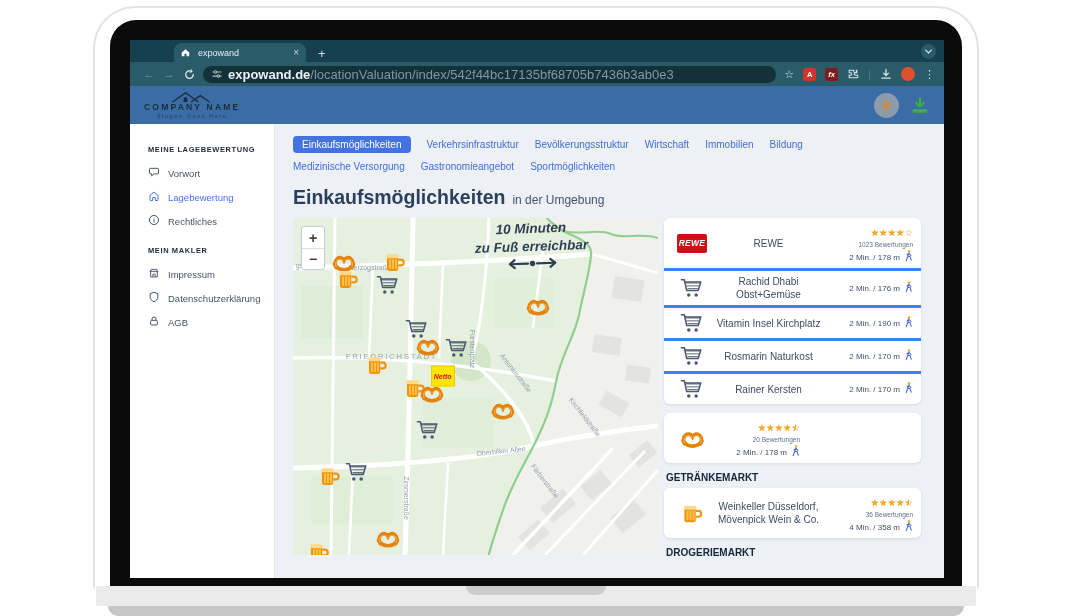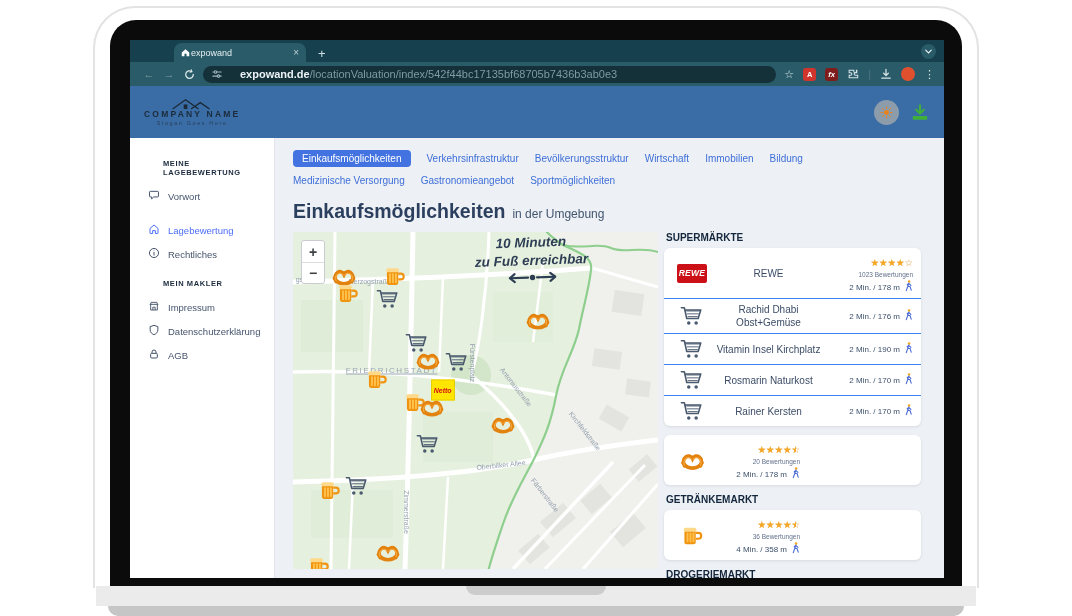--- a/index.html
+++ b/index.html
@@ -10,66 +10,66 @@
   .laptop-frame { position:absolute; left:93px; top:6px; width:886px; height:582px;
     background:#fff; border:2px solid #e3e3e3; border-bottom:none; border-radius:42px 42px 0 0; }
   .bezel { position:absolute; left:110px; top:20px; width:852px; height:568px; background:#0b0b0b; border-radius:26px 26px 0 0; }
   .base { position:absolute; left:96px; top:586px; width:880px; height:20px; background:#ebebeb; }
   .base-notch { position:absolute; left:466px; top:586px; width:140px; height:9px; background:#cccccc; border-radius:0 0 10px 10px; }
   .base-lip { position:absolute; left:108px; top:606px; width:856px; height:10px; background:#c6c6c6; border-radius:0 0 12px 12px; }
 
   
   .screen { position:absolute; left:130px; top:40px; width:814px; height:538px; background:#fff; overflow:hidden; display:flex; flex-direction:column; }
   .tabbar { height:22px; background:#16404d; display:flex; align-items:flex-end; position:relative; flex-shrink:0; }
-  .tab { margin-left:44px; width:132px; height:19px; background:#2a5b68; border-radius:8px 8px 0 0; display:flex; align-items:center; padding:0 7px; gap:1px; }
+  .tab { margin-left:44px; width:132px; height:19px; background:#2a5b68; border-radius:8px 8px 0 0; display:flex; align-items:center; padding:0 7px; gap:8px; }
   .tab-favicon svg { width:9px; height:9px; display:block; }
   .tab-title { flex:1; font-size:9px; color:#e6eef0; white-space:nowrap; overflow:hidden; }
   .tab-close { font-size:10px; color:#bdd1d7; line-height:1; cursor:pointer; }
   .newtab { font-size:13px; color:#cfe0e5; margin:0 0 2px 12px; line-height:1; cursor:pointer; }
   .tab-chevron { position:absolute; right:8px; bottom:3px; width:15px; height:15px; border-radius:50%; background:#2a5b68; display:flex; align-items:center; justify-content:center; cursor:pointer; }
   .tab-chevron svg { width:7px; height:5px; }
 
   .urlbar { height:24px; background:#2a5b68; display:flex; align-items:center; padding:0 9px; flex-shrink:0; }
   .nav-ic { font-size:11px; color:#7d9aa3; width:20px; text-align:center; cursor:pointer; }
   .refresh-ic { width:20px; display:flex; justify-content:center; cursor:pointer; }
   .refresh-ic svg { width:11px; height:11px; }
   .url-pill { flex:1; height:17px; background:#143039; border-radius:9px; display:flex; align-items:center; padding:0 9px; gap:6px; margin:0 8px 0 4px; min-width:0; cursor:text; }
   .url-pill svg { width:10px; height:10px; flex-shrink:0; }
-  .url-text { font-size:11px; white-space:nowrap; overflow:hidden;margin-left:12px; }
+  .url-text { font-size:13px; white-space:nowrap; overflow:hidden; }
   .url-domain { color:#eaf2f5; font-weight:700; }
   .url-path { color:#7e9aa4; }
   .chrome-actions { display:flex; align-items:center; gap:9px; }
   .star-ic { font-size:11px; color:#cfdfe5; font-family:"DejaVu Sans",sans-serif; cursor:pointer; }
   .ext-badge { width:13px; height:13px; border-radius:3px; display:flex; align-items:center; justify-content:center; font-size:7.5px; font-weight:700; color:#fff; cursor:pointer; }
   .pdf-badge { background:#d0342c; }
   .fx-badge { background:#7f1d1d; font-style:italic; }
   .chrome-actions svg { width:12px; height:12px; cursor:pointer; }
   .chrome-sep { color:#4f7480; font-size:11px; }
   .avatar { width:14px; height:14px; border-radius:50%; background:#e1502e; cursor:pointer; }
   .dots-ic { font-size:11px; color:#d7e4e8; font-family:"DejaVu Sans",sans-serif; cursor:pointer; }
 
   
-  .appheader { height:52px; background:var(--header-blue,#3a6da6); display:flex; align-items:center; justify-content:space-between; padding:16px 14px; flex-shrink:0; }
+  .appheader { height:38px; background:var(--header-blue,#3a6da6); display:flex; align-items:center; justify-content:space-between; padding:16px 14px; flex-shrink:0; }
   .logo { display:flex; flex-direction:column; align-items:center; line-height:1.15; cursor:pointer; }
   .logo svg { width:48px; height:13px; display:block; }
   .logo-name { font-size:8.5px; letter-spacing:2.2px; color:#1c2a3a; font-weight:700; white-space:nowrap; }
   .logo-slogan { font-size:5.5px; letter-spacing:1.6px; color:#24364c; opacity:.85; white-space:nowrap; }
   .header-actions { display:flex; align-items:center; gap:11px; }
   .sun-btn { width:25px; height:25px; border-radius:50%; background:#8d9cab; display:flex; align-items:center; justify-content:center; cursor:pointer; }
   .sun-btn svg { width:13px; height:13px; }
   .dl-btn svg { width:20px; height:19px; display:block; cursor:pointer; }
 
   
   .appbody { flex:1; display:flex; background:#edf0f4; min-height:0; }
   .sidebar { width:145px; background:#fff; border-right:1px solid #e2e6eb; display:flex; flex-direction:column; flex-shrink:0; }
   .side-sections { flex:1; padding-top:8px; }
-  .side-label { font-size:7.5px; font-weight:700; color:#1c2b3e; letter-spacing:.6px; padding:13px 6px 7px 18px;margin-left:15px; }
+  .side-label { font-size:7.5px; font-weight:700; color:#1c2b3e; letter-spacing:.6px; padding:13px 6px 7px 18px; }
   .side-item { display:flex; align-items:center; gap:8px; padding:5px 6px 5px 18px; font-size:9.5px; color:#45546c; cursor:pointer; }
   .side-item svg { width:12px; height:12px; flex-shrink:0; }
-  .side-item.active { color:var(--accent,#4c6ef5);margin-top:10px; }
+  .side-item.active { color:var(--accent,#4c6ef5); }
   .side-bottom { border-top:1px solid #e8ebef; padding:11px 6px 12px 18px; font-size:9px; color:#505f76; display:flex; align-items:center; gap:7px; cursor:pointer; }
   .side-bottom svg { width:12px; height:10px; }
 
   .main { flex:1; min-width:0; padding:12px 23px 0 18px; display:flex; flex-direction:column; }
   .nav-tabs { display:flex; flex-wrap:wrap; column-gap:16px; row-gap:5px; font-size:10px; align-items:center; }
   .nav-pill { color:#3e6fd9; padding:3px 0; cursor:pointer; white-space:nowrap; }
   .nav-pill.active { background:var(--pill,#4273e0); color:#fff; padding:3px 9px; border-radius:4px; }
   .page-title-row { margin:11px 0 9px; }
   .page-title { font-size:19.5px; font-weight:700; color:#2b3f5e; }
   .page-subtitle { font-size:12px; color:#41556f; margin-left:7px; }
@@ -87,21 +87,21 @@
   .map-zoomctl div { height:21px; display:flex; align-items:center; justify-content:center; font-size:14px; font-weight:700; color:#3c4043; cursor:pointer; }
   .map-zoomctl div + div { border-top:1px solid #ddd; }
   .map-annotation { position:absolute; left:36%; top:2px; width:215px; text-align:center; transform:rotate(-2deg); color:#2d3e54; font-size:13.5px; font-style:italic; font-weight:600; line-height:1.3; z-index:4; }
   .map-annotation svg { width:66px; height:15px; margin-top:1px; }
 
   
   .places { flex:1; min-width:0; }
   .place-heading { font-size:10px; font-weight:700; color:#13263c; margin:0 0 5px 2px; }
   .place-card { background:#fff; border-radius:6px; box-shadow:0 1px 3px rgba(20,40,80,.1); margin-bottom:9px; overflow:hidden; }
   .place-row { display:flex; align-items:center; padding:4px 8px; min-height:27px; }
-  .place-row + .place-row { border-top:1px solid #3b82f6; }
+  .place-row + .place-row { border-top:3px solid #3b82f6; }
   .place-row.rated { min-height:40px; }
   .place-ic { width:40px; display:flex; justify-content:center; flex-shrink:0; }
   .place-ic svg { display:block; }
   .rewe-box { width:30px; height:19px; background:var(--rewe,#cc1017); border-radius:2px; color:#fff; font-weight:700; font-style:italic; font-size:8.5px; display:flex; align-items:center; justify-content:center; letter-spacing:.3px; }
   .place-name { flex:1; text-align:center; font-size:10px; color:#3c4c66; line-height:1.3; padding:0 4px; }
   .place-right { width:88px; flex-shrink:0; text-align:right; }
   .stars { position:relative; display:inline-block; font-size:9.5px; line-height:1; font-family:"DejaVu Sans",sans-serif; color:#dd9f3c; }
   .stars-fg { position:absolute; left:0; top:0; overflow:hidden; white-space:nowrap; color:var(--star,#f5a623); }
   .reviews { font-size:6.5px; color:#60708a; margin:1px 0 2px; }
   .dist { font-size:8px; color:#3c4f6b; display:flex; justify-content:flex-end; align-items:center; gap:4px; }
@@ -302,21 +302,21 @@
                 <path d="M155 245 L150 337" stroke-width="2.5"></path>
               </g>
               <g stroke="#84cb84" fill="none" stroke-width="2.2" opacity=".9">
                 <path d="M252,-2 C258,5 264,9 270,13 C287,21 300,25 298,38 C296,57 290,76 286,97 C281,120 268,137 263,164 C258,191 251,207 240,229 C228,252 218,268 210,292 C203,313 198,327 195,340"></path>
                 <path d="M270 13 C290 18 304 10 318 16 C331 22 346 14 365 20" stroke-width="2"></path>
               </g>
             </svg>
             <div id="map-streets">
                 <span class="street-label" style="left: 4%; top: 14%; transform: translate(-50%, -50%) rotate(0deg);">gstraße</span>
                 <span class="street-label" style="left: 21%; top: 14.5%; transform: translate(-50%, -50%) rotate(0deg);">Herzogstraße</span>
-                <span class="street-label area" style="left: 27%; top: 41%; transform: translate(-50%, -50%) rotate(0deg); text-decoration: underline;">FRIEDRICHSTADT</span>
+                <span class="street-label area" style="left: 27%; top: 41%; transform: translate(-50%, -50%) rotate(0deg);">FRIEDRICHSTADT</span>
                 <span class="street-label" style="left: 49%; top: 39%; transform: translate(-50%, -50%) rotate(90deg);">Fürstenplatz</span>
                 <span class="street-label" style="left: 61%; top: 46%; transform: translate(-50%, -50%) rotate(52deg);">Antoniusstraße</span>
                 <span class="street-label" style="left: 80%; top: 59%; transform: translate(-50%, -50%) rotate(52deg);">Kirchfeldstraße</span>
                 <span class="street-label" style="left: 57%; top: 69%; transform: translate(-50%, -50%) rotate(-6deg);">Oberbilker Allee</span>
                 <span class="street-label" style="left: 69%; top: 78%; transform: translate(-50%, -50%) rotate(52deg);">Färberstraße</span>
                 <span class="street-label" style="left: 31%; top: 83%; transform: translate(-50%, -50%) rotate(90deg);">Zimmerstraße</span>
               </div>
             <div id="map-markers">
                 <span class="map-marker" style="left: 14%; top: 13%;">
                   <svg viewBox="0 0 34 26" width="27">
@@ -471,21 +471,20 @@
               <div>zu Fuß erreichbar</div>
               <svg viewBox="0 0 74 16" fill="none" stroke="#2d3e54" stroke-width="2.4" stroke-linecap="round" stroke-linejoin="round">
                   <path d="M12 8h20M42 8h20"></path>
                   <path d="M17 3.5 11.5 8l5.5 4.5M57 3.5 62.5 8 57 12.5"></path>
                   <circle cx="37" cy="8" r="3" fill="#2d3e54" stroke="none"></circle>
                 </svg>
             </div>
           </div>
 
           <div class="places" id="places">
-              <div class="place-heading">SUPERMÄRKTE</div>
               <div class="place-card">
                 <div class="place-row rated">
                   <span class="place-ic">
                     <span class="rewe-box">REWE</span>
                   </span>
                   <span class="place-name">REWE</span>
                   <span class="place-right"><span class="stars"><span>☆☆☆☆☆</span><span class="stars-fg" style="width: 80%;">★★★★★</span></span><div class="reviews">1023 Bewertungen</div><div class="dist">
                       <span>2 Min. /  178 m</span>
                       <span><svg viewBox="0 0 12 16" width="9">
                           <circle cx="6.8" cy="2.1" r="1.7" fill="#f2a51f"></circle>
@@ -598,20 +597,21 @@
                   <span class="place-ic">
                     <svg viewBox="0 0 26 28" width="21">
                       <rect x="3" y="8" width="14" height="17" rx="2.5" fill="#f0930f"></rect>
                       <rect x="5.6" y="10.5" width="2.4" height="12.5" rx="1.2" fill="#ffc14d"></rect>
                       <rect x="9.3" y="10.5" width="2.4" height="12.5" rx="1.2" fill="#ffc14d"></rect>
                       <rect x="13" y="10.5" width="2.4" height="12.5" rx="1.2" fill="#ffc14d"></rect>
                       <path d="M17 11h3.2a3.6 3.6 0 0 1 0 7.2H17" fill="none" stroke="#f0930f" stroke-width="2.6"></path>
                       <rect x="2" y="4.5" width="16" height="5" rx="2.5" fill="#ffd98a"></rect>
                     </svg>
                   </span>
+                  <span class="place-name">Weinkeller Düsseldorf, Mövenpick Wein &amp; Co.</span>
                   <span class="place-right"><span class="stars"><span>☆☆☆☆☆</span><span class="stars-fg" style="width: 90%;">★★★★★</span></span><div class="reviews">36 Bewertungen</div><div class="dist">
                       <span>4 Min. /  358 m</span>
                       <span><svg viewBox="0 0 12 16" width="9">
                           <circle cx="6.8" cy="2.1" r="1.7" fill="#f2a51f"></circle>
                           <path d="M6.4 4.2 5 8.6l-2 5.6M5 8.6h3l1.6 5M6.4 4.6 4.3 6.4M6.8 5l2.4 2.2" fill="none" stroke="#4b6bd6" stroke-width="1.5" stroke-linecap="round"></path>
                         </svg></span>
                     </div></span>
                 </div>
               </div>
               <div class="place-heading">DROGERIEMARKT</div>

